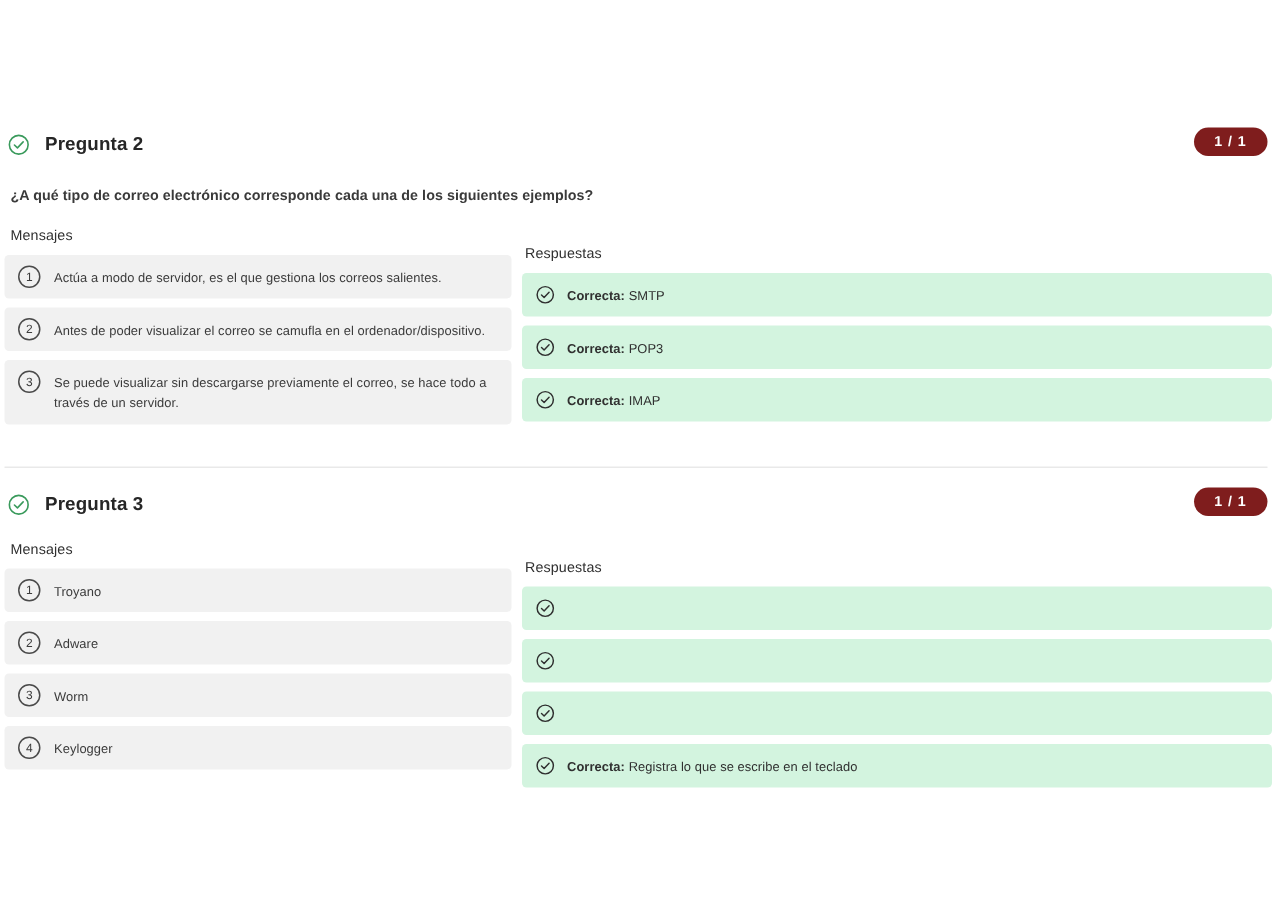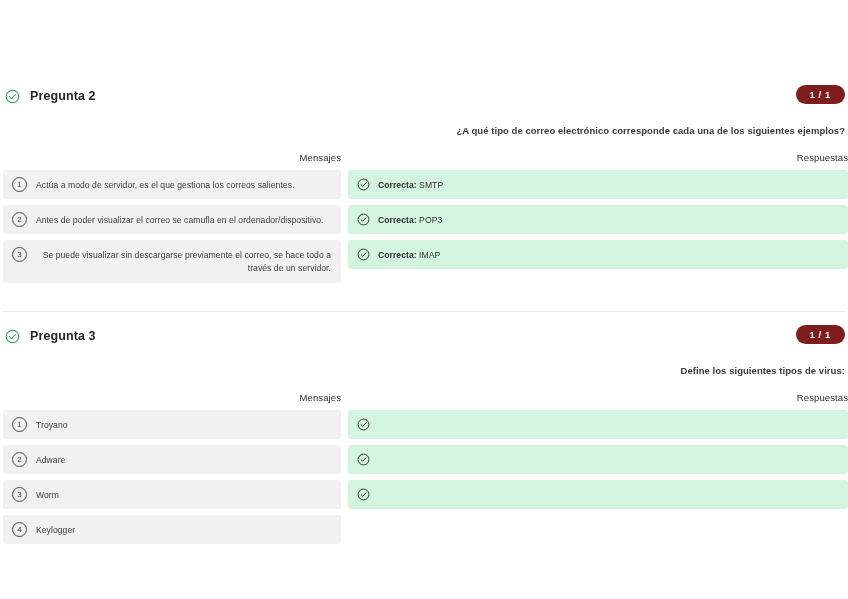--- a/index.html
+++ b/index.html
@@ -15,21 +15,20 @@
     -webkit-font-smoothing: antialiased;
     overflow: hidden;
   }
 
   .page {
     position: relative;
     width: 848px;
     height: 599px;
     box-sizing: border-box;
     padding: 0 3px;
-    text-align: right;
   }
 
   
   .question-block {
     position: relative;
     width: 842px;
   }
   .question-block.first { padding-top: 86px; }
   .question-block.second { padding-top: 14px; }
 
@@ -83,21 +82,21 @@
     letter-spacing: .05px;
     font-weight: bold;
   }
 
   
   .cols {
     display: flex;
     margin-top: 15px;
   }
   .col-left  { width: 338px; flex: 0 0 338px; }
-  .col-right { width: 500px; flex: 0 0 500px; margin-left: 7px; }
+  .col-right { width: 500px; flex: 0 0 500px; margin-left: 7px; margin-top: 12px; }
 
   .col-head {
     font-size: 9.5px;
     color: #2f2f2f;
     margin-bottom: 7px;
     letter-spacing: .1px;
   }
   .col-head.left  { margin-left: 4px; }
   .col-head.right { margin-left: 2px; }
 
@@ -247,21 +246,20 @@
 
     <div class="q-header">
       <svg class="q-check" viewBox="0 0 24 24">
         <circle cx="12" cy="12" r="10" fill="none" stroke="#3a9a5c" stroke-width="1.7"></circle>
         <path d="M7.4 12.3 L10.6 15.3 L16.7 8.9" fill="none" stroke="#3a9a5c" stroke-width="1.7" stroke-linecap="round" stroke-linejoin="round"></path>
       </svg>
       <span class="q-title">Pregunta 3</span>
       <span class="q-score">1 / 1</span>
     </div>
 
-    <div class="q-prompt">Define los siguientes tipos de virus:</div>
 
     <div class="cols">
 
       <div class="col-left">
         <div class="col-head left">Mensajes</div>
 
         <div class="msg-row">
           <span class="msg-num">1</span>
           <span class="msg-text">Troyano</span>
         </div>
@@ -299,18 +297,28 @@
           </svg>
         </div>
 
         <div class="ans-row">
           <svg class="ans-check" viewBox="0 0 24 24">
             <circle cx="12" cy="12" r="10" fill="none" stroke="#2f2f2f" stroke-width="1.8"></circle>
             <path d="M7.4 12.3 L10.6 15.3 L16.7 8.9" fill="none" stroke="#2f2f2f" stroke-width="1.8" stroke-linecap="round" stroke-linejoin="round"></path>
           </svg>
         </div>
 
+        <div class="ans-row">
+          <svg class="ans-check" viewBox="0 0 24 24">
+            <circle cx="12" cy="12" r="10" fill="none" stroke="#2f2f2f" stroke-width="1.8"></circle>
+            <path d="M7.4 12.3 L10.6 15.3 L16.7 8.9" fill="none" stroke="#2f2f2f" stroke-width="1.8" stroke-linecap="round" stroke-linejoin="round"></path>
+          </svg>
+          <span class="ans-text">
+            <span class="ans-label">Correcta:</span>
+            <span class="ans-value">Registra lo que se escribe en el teclado</span>
+          </span>
+        </div>
       </div>
 
     </div>
   </div>
 
 </div>
 
 </body></html>

